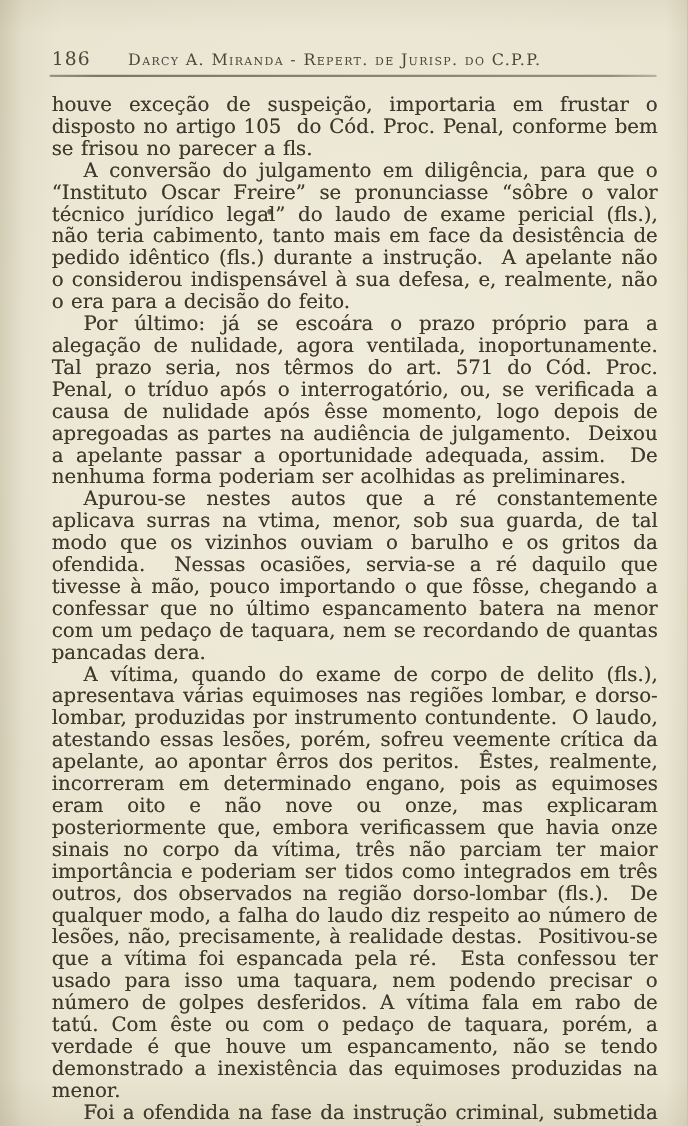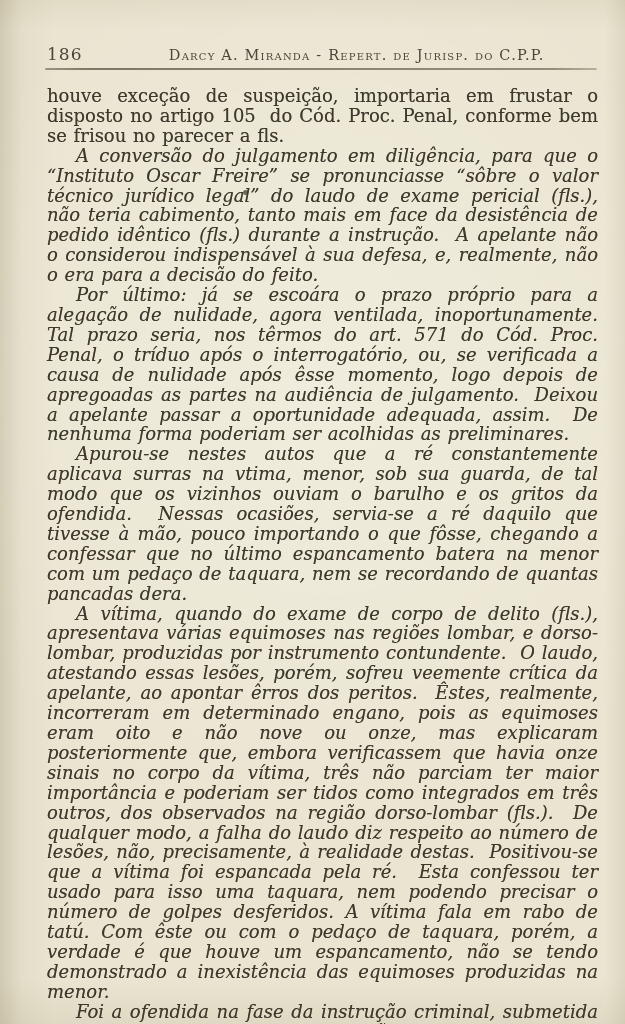--- a/index.html
+++ b/index.html
@@ -30,21 +30,21 @@
     left:47px;right:28px;top:44px;
     display:flex;align-items:baseline;
     color:var(--ink-light);
   }
   .pagenum{
     font-size:17px;
     letter-spacing:1px;
   }
   .runtitle{
     flex:1;
-    text-align:center;
+    text-align:left;
     padding-left:34px;
     font-variant:small-caps;
     font-size:14.5px;
     letter-spacing:1.2px;
     white-space:nowrap;
   }
   .rule{
     position:absolute;
     left:45px;top:68px;
     width:552px;height:2px;
@@ -60,21 +60,21 @@
     line-height:19.9px;
     word-spacing:1px;
     hyphens:auto;
     color:var(--ink);
     text-shadow:0 0 0.5px rgba(62,56,44,0.55);
   }
   .para{
     white-space:pre-wrap;
     text-align:justify;
   }
-  .para.indent{text-indent:29px;font-style:italic;}
+  .para.indent{text-indent:29px;}
   .ink-speck{
     position:absolute;
     left:243px;top:190px;
     width:5px;height:5px;
     border-radius:50% 40% 55% 45%;
     background:rgba(70,62,45,0.75);
     filter:blur(0.4px);
   }
 </style>
 </head>

